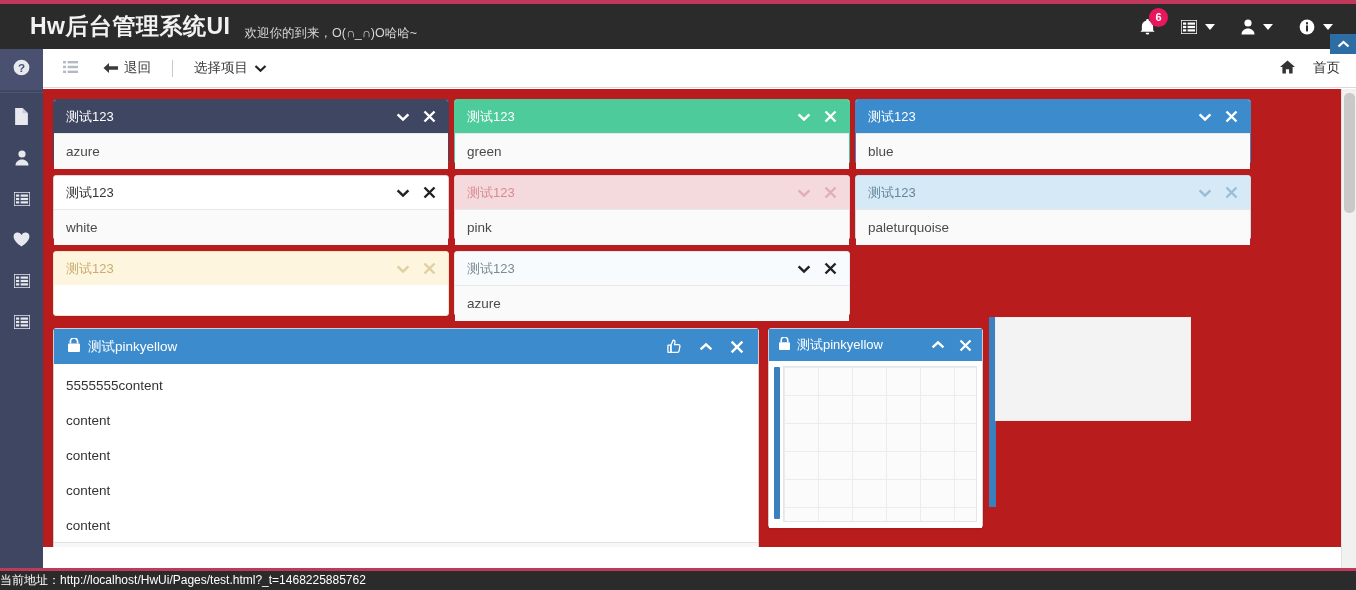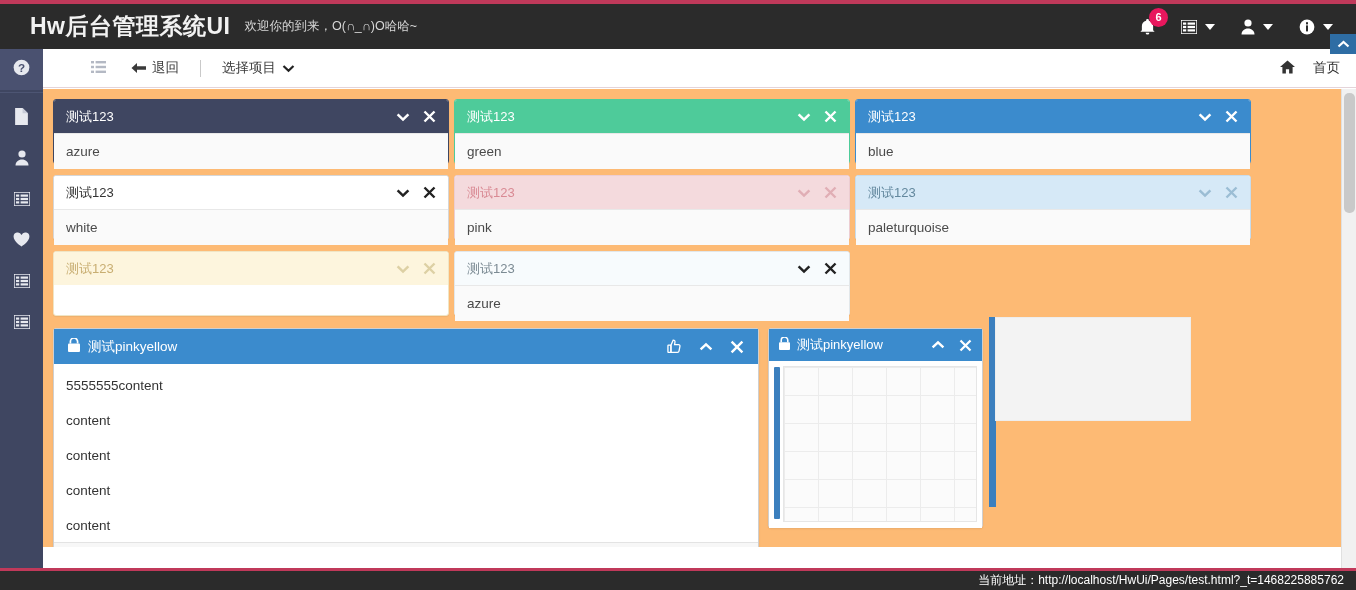--- a/index.html
+++ b/index.html
@@ -10,21 +10,21 @@
     overflow: hidden;
   }
 
   
   #topbar {
     position: absolute; left: 0; top: 0; width: 1356px; height: 49px;
     background: #2b2b2b;
     border-top: 4px solid #c0395a;
     display: flex; align-items: center;
   }
-  #brand-block { display: flex; align-items: center; padding-left: 30px; }
+  #brand-block { display: flex; align-items: flex-end; padding-left: 30px; }
   #brand-title {
     color: #f2f2f2; font-size: 23px; font-weight: bold; letter-spacing: .5px;
     white-space: nowrap;
   }
   #brand-welcome {
     color: #d8d8d8; font-size: 12.5px; margin-left: 14px; white-space: nowrap;
   }
   #topbar-right {
     margin-left: auto; display: flex; align-items: center; height: 45px;
     padding-right: 10px;
@@ -63,40 +63,40 @@
   }
   .side-item.active { background: #4a5170; }
   #side-sep { height: 1px; background: #4d5573; margin: 2px 0 5px 0; }
 
   
   #toolbar {
     position: absolute; left: 43px; top: 49px; width: 1313px; height: 39px;
     background: #ffffff; border-bottom: 1px solid #e4d4d9;
     display: flex; align-items: center;
   }
-  #toolbar-left { display: flex; align-items: center; height: 39px; margin-left: 28px; }
+  #toolbar-left { display: flex; align-items: center; height: 39px; }
   .tbar-icon-btn {
     display: flex; align-items: center; padding: 0 12px 0 20px; color: #9aa0ad;
   }
   .tbar-btn {
     display: flex; align-items: center; gap: 6px;
     padding: 0 13px; height: 39px; color: #3a3a3a; font-size: 13.5px;
     white-space: nowrap;
   }
   .tbar-btn .glyph { color: #444; display: flex; align-items: center; }
   .tbar-sep { width: 1px; height: 17px; background: #c9c9c9; margin: 0 8px; }
   #toolbar-right {
     margin-left: auto; display: flex; align-items: center;
     padding-right: 16px; font-size: 13.5px; color: #333; gap: 18px;
   }
 
   
   #canvas {
     position: absolute; left: 43px; top: 89px; width: 1313px; height: 458px;
-    background: #fdba74; overflow: hidden;
+    background: #b91c1c; overflow: hidden;
   }
 
   
   .panel {
     position: absolute; background: #fff;
     border: 1px solid #dcdcdc; border-radius: 3px;
     box-shadow: 0 1px 1px rgba(0,0,0,.06);
   }
   .panel-head {
     height: 33px; display: flex; align-items: center;
@@ -173,22 +173,22 @@
   }
   #vscroll-thumb {
     position: absolute; left: 2px; top: 4px; width: 11px; height: 120px;
     background: #c9c9c9; border-radius: 5px;
   }
 
   
   #statusbar {
     position: absolute; left: 0; bottom: 0; width: 1356px; height: 22px;
     background: #2b2b2b; border-top: 3px solid #c0395a;
-    display: flex; align-items: center; justify-content: flex-end;
-    padding-right: 12px;
+    display: flex; align-items: center; justify-content: flex-start;
+    padding-right: 4px;
   }
   #status-text { color: #ffffff; font-size: 12px; white-space: nowrap; }
 </style>
 </head>
 <body>
 
 <div id="topbar">
   <div id="brand-block">
     <span id="brand-title">Hw后台管理系统UI</span>
     <span id="brand-welcome">欢迎你的到来，O(∩_∩)O哈哈~</span>

